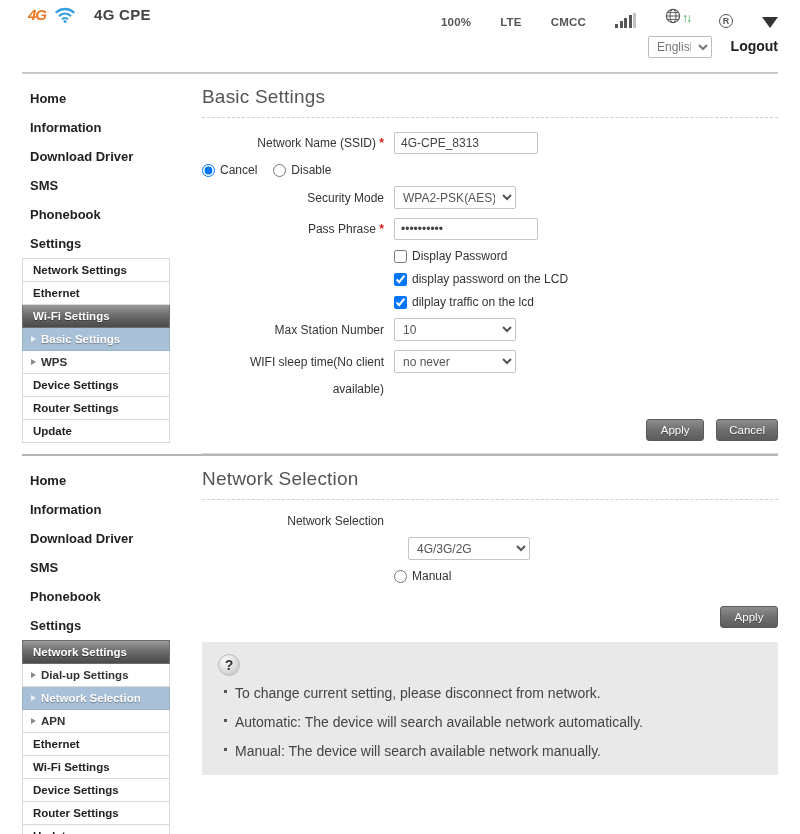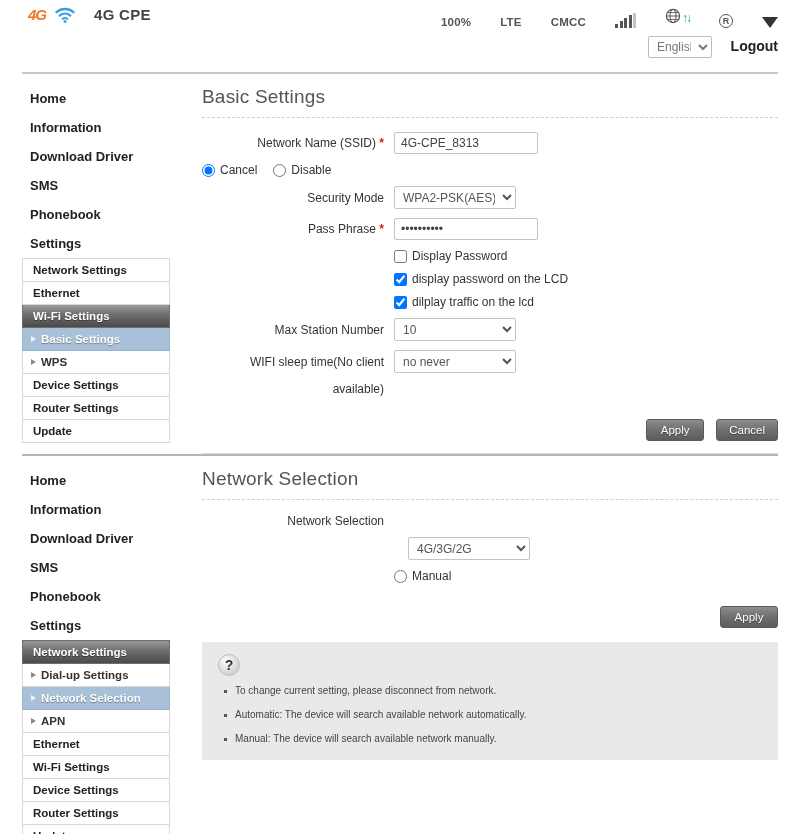--- a/index.html
+++ b/index.html
@@ -134,21 +134,21 @@
   }
 
   .helpbox { background: #e9e9e9; padding: 12px 16px 14px 16px; margin-top: 4px; }
   .help-icon {
     width: 22px; height: 22px; border-radius: 50%;
     background: radial-gradient(circle at 35% 30%, #fdfdfd, #cfcfcf 75%);
     border: 1px solid #bdbdbd; color: #333; font-weight: bold; font-size: 14px;
     display: flex; align-items: center; justify-content: center;
     margin-bottom: 9px;
   }
-  .help-line { font-size: 10px; color: #444; margin: 0 0 13px 6px; position: relative; padding-left: 11px; }
+  .help-line { font-size: 14px; color: #444; margin: 0 0 13px 6px; position: relative; padding-left: 11px; }
   .help-line:last-child { margin-bottom: 2px; }
   .help-line::before {
     content: ""; position: absolute; left: 0; top: 5px;
     width: 3px; height: 3px; background: #555;
   }
   .spacer-rule { border-top: 1px solid #dcdcdc; margin: 2px 0 0 0; }
 </style>
 </head>
 <body>
 

